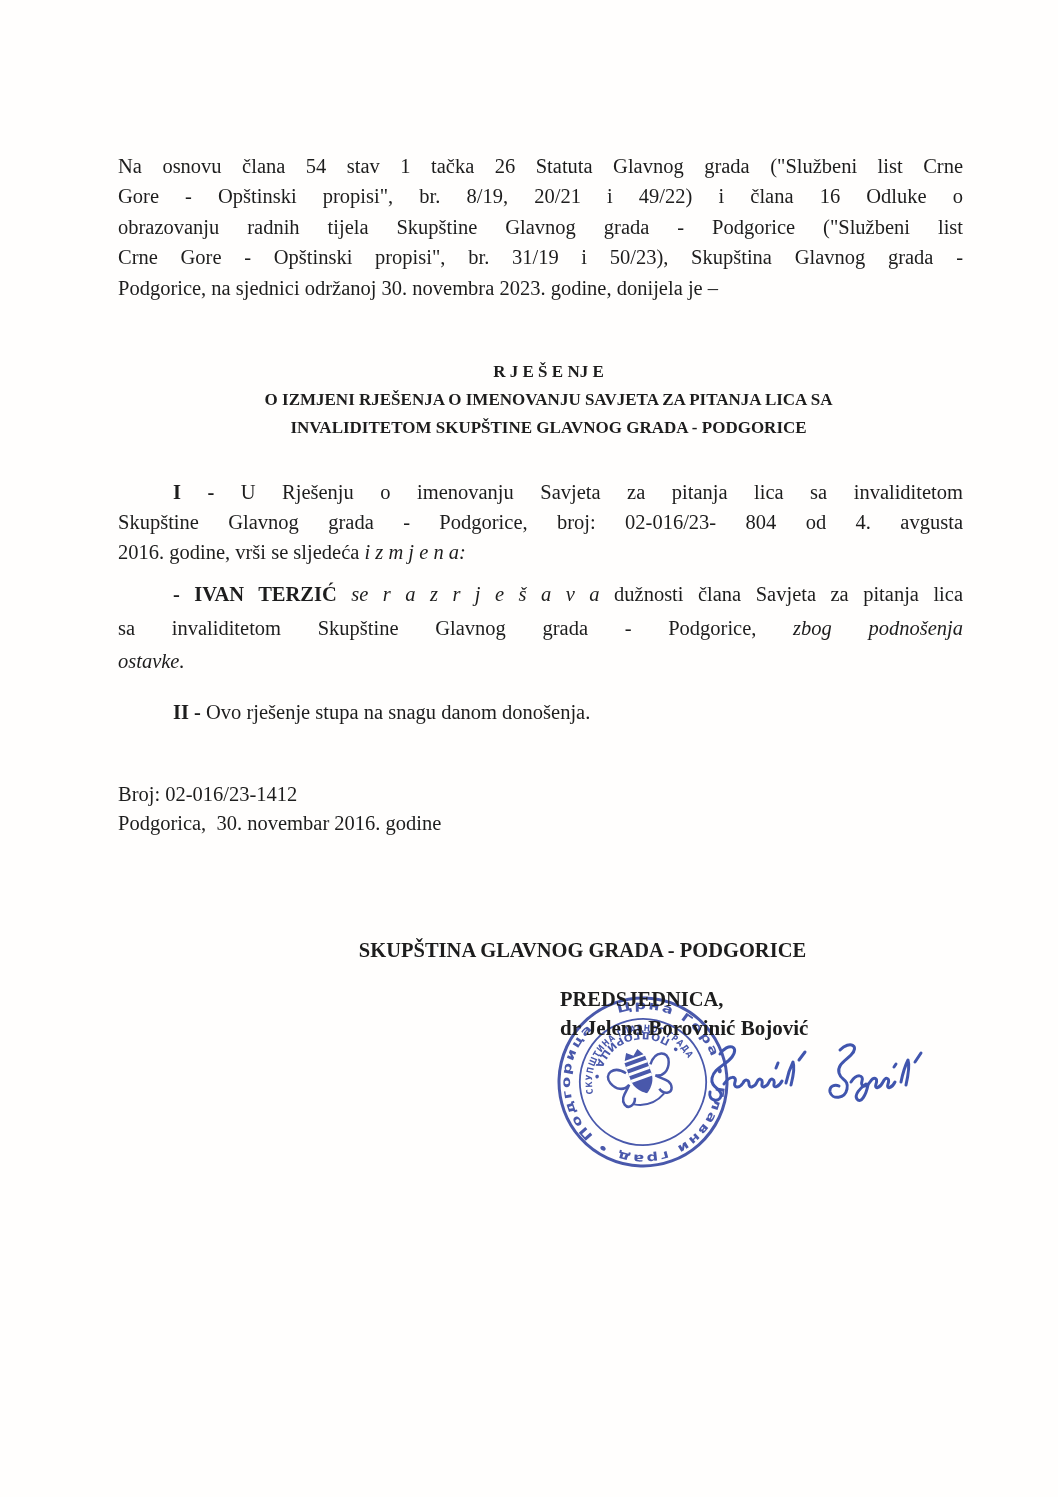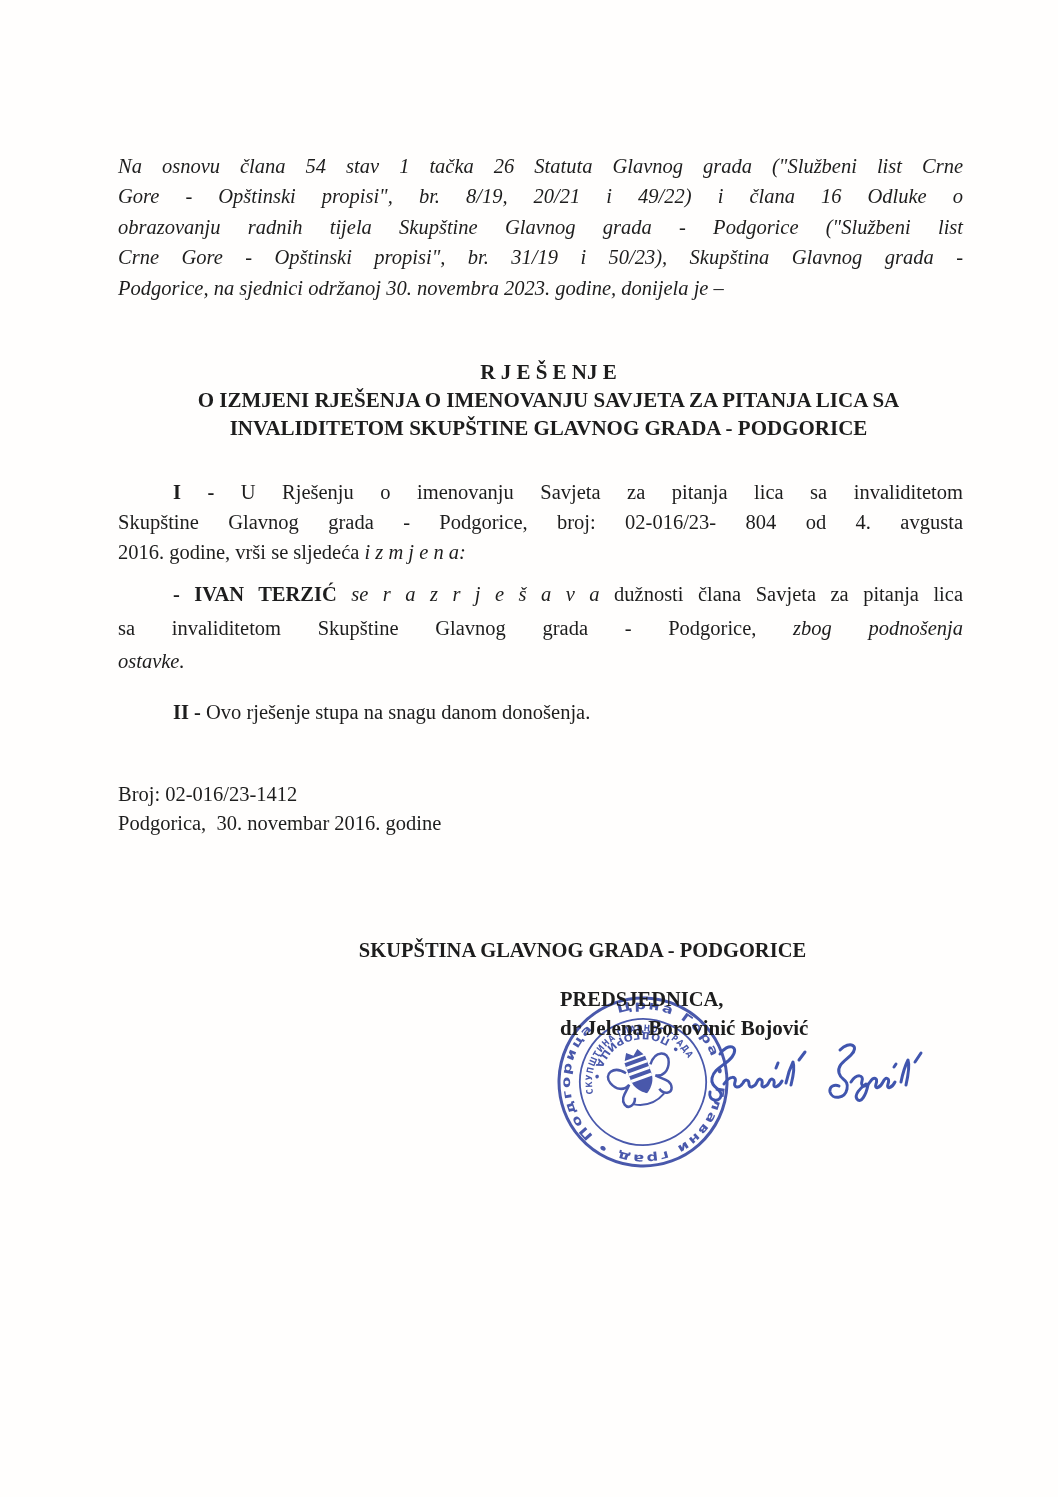--- a/index.html
+++ b/index.html
@@ -18,23 +18,23 @@
     font-size:20.5px;
   }
   .abs{position:absolute;}
   .para{left:118px;width:845px;}
   .jline{text-align:justify;text-align-last:justify;text-justify:inter-word;}
   .jline.last{text-align-last:left;}
   .jline.ind{text-indent:55px;}
   .b{font-weight:bold;}
   .i{font-style:italic;}
   .bi{font-weight:normal;font-style:italic;}
-  #intro{top:151px;line-height:30.4px;font-style:italic;}
+  #intro{top:151px;line-height:30.4px;}
   #title-block{top:358px;left:118px;width:845px;text-align:center;
-    font-weight:bold;font-size:21px;line-height:28px;transform:translateX(8px);}
+    font-weight:bold;font-size:17px;line-height:28px;transform:translateX(8px);}
   #point-one{top:477px;line-height:30px;}
   #change-para{top:578px;line-height:33.5px;}
   #point-two{top:697px;line-height:30px;}
   #broj-line{top:783px;left:118px;}
   #place-date-line{top:812px;left:118px;white-space:pre-wrap;}
   #org-line{top:895px;left:160px;width:845px;text-align:center;font-weight:bold;margin-top:44px;}
   #signature-block{top:985px;left:560px;width:440px;text-align:left;
     font-weight:bold;line-height:28.5px;z-index:3;}
   #signature-name{font-size:21px;}
   #stamp-wrap{left:554px;top:993px;width:178px;height:178px;z-index:1;

